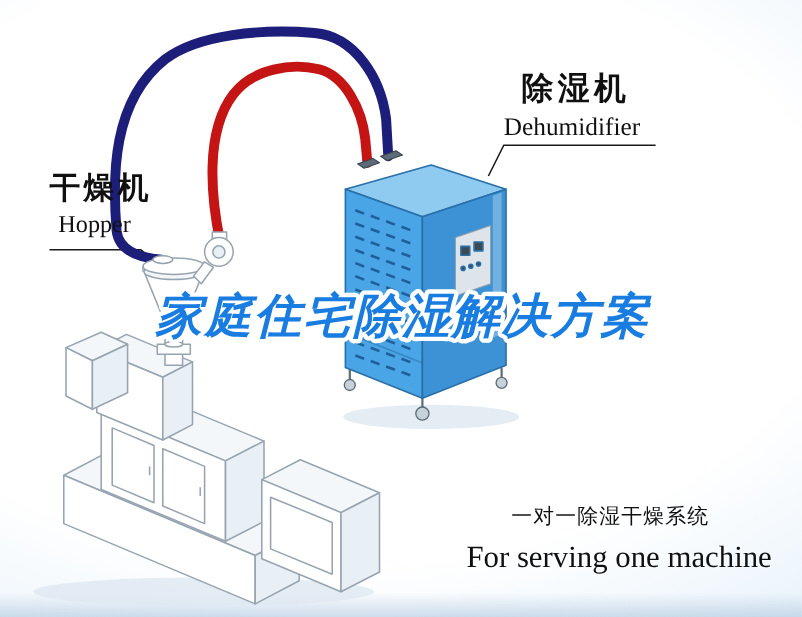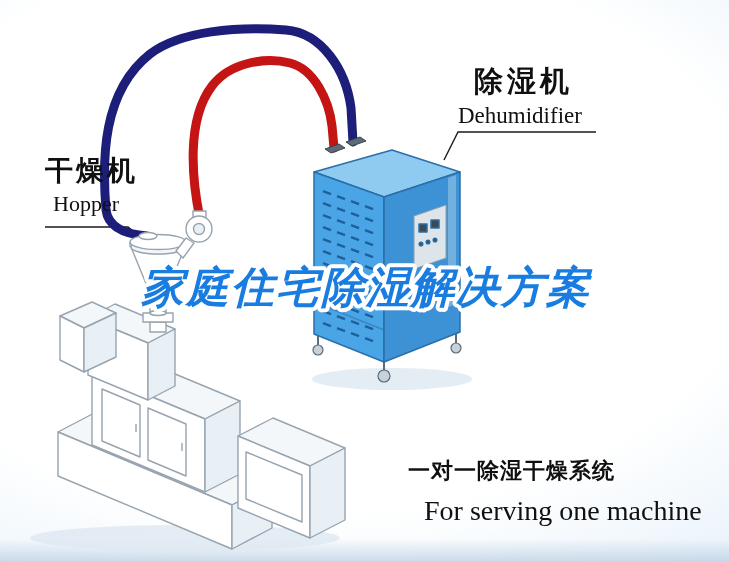--- a/index.html
+++ b/index.html
@@ -50,21 +50,21 @@
 
   .dryer-callout { left: 45px; top: 156px; }
   .dryer-callout .cn { font-size: 28px; letter-spacing: 3px; }
   .dryer-callout .en { font-size: 22px; margin: 4px 0 0 8px; }
 
   .dh-callout { left: 458px; top: 66px; }
   .dh-callout .cn { font-size: 29px; letter-spacing: 4px; margin-left: 16px; }
   .dh-callout .en { font-size: 23px; margin-top: 5px; }
 
   .caption { position: absolute; left: 408px; top: 456px; color: var(--label-ink, #101010); }
-  .caption .cn { font-size: 22px; font-weight: bold; letter-spacing: 1px; }
+  .caption .cn { font-size: 19px; font-weight: normal; letter-spacing: 1px; text-align: center; }
   .caption .en { font-size: 28px; margin: 9px 0 0 16px; }
 
   .wm-text {
     font-family: "Liberation Sans", sans-serif;
     font-weight: bold;
     font-style: italic;
     font-size: 43px;
     letter-spacing: 2px;
     fill: var(--watermark-fill);
     stroke: var(--watermark-outline);

